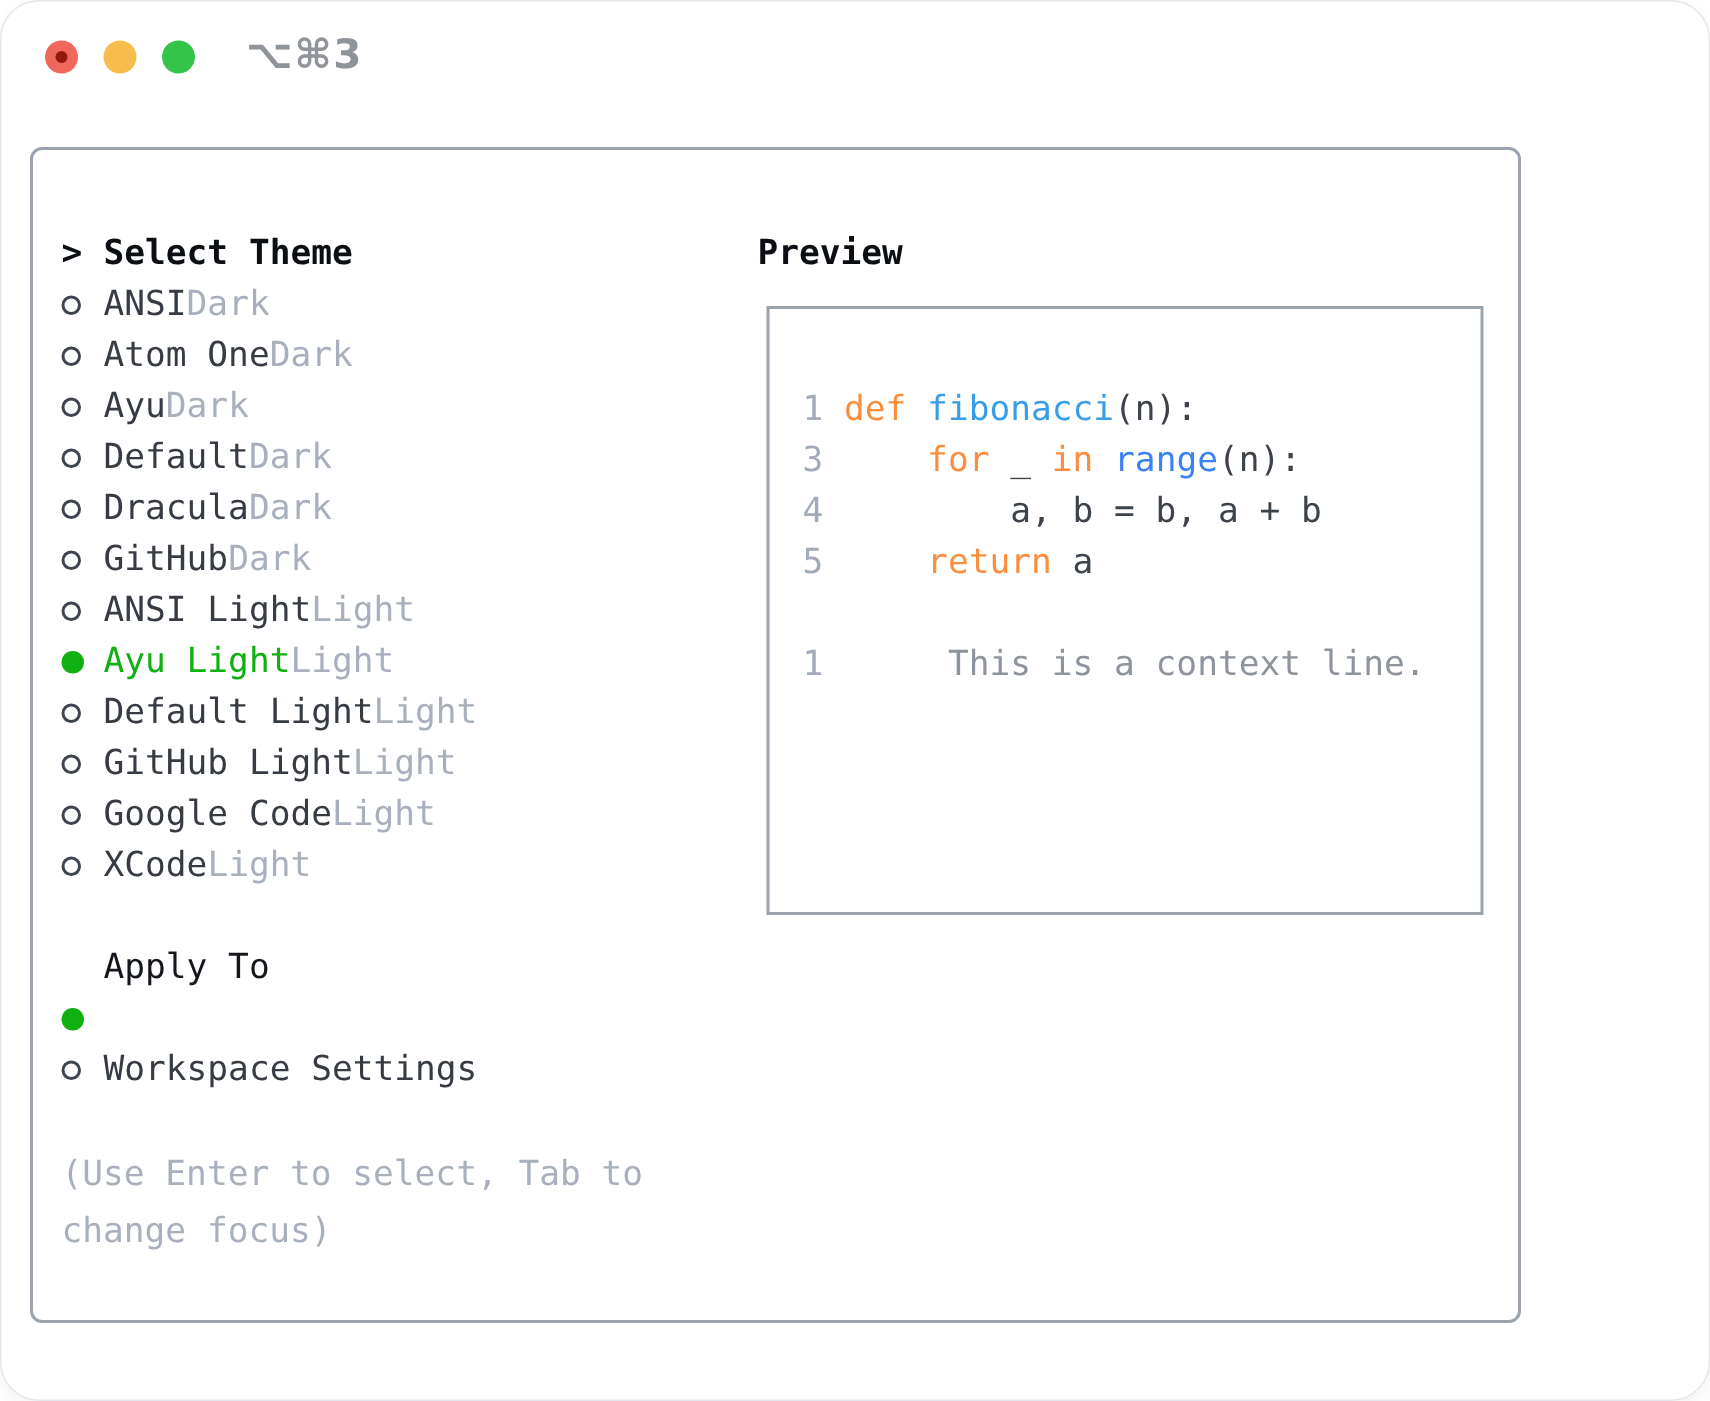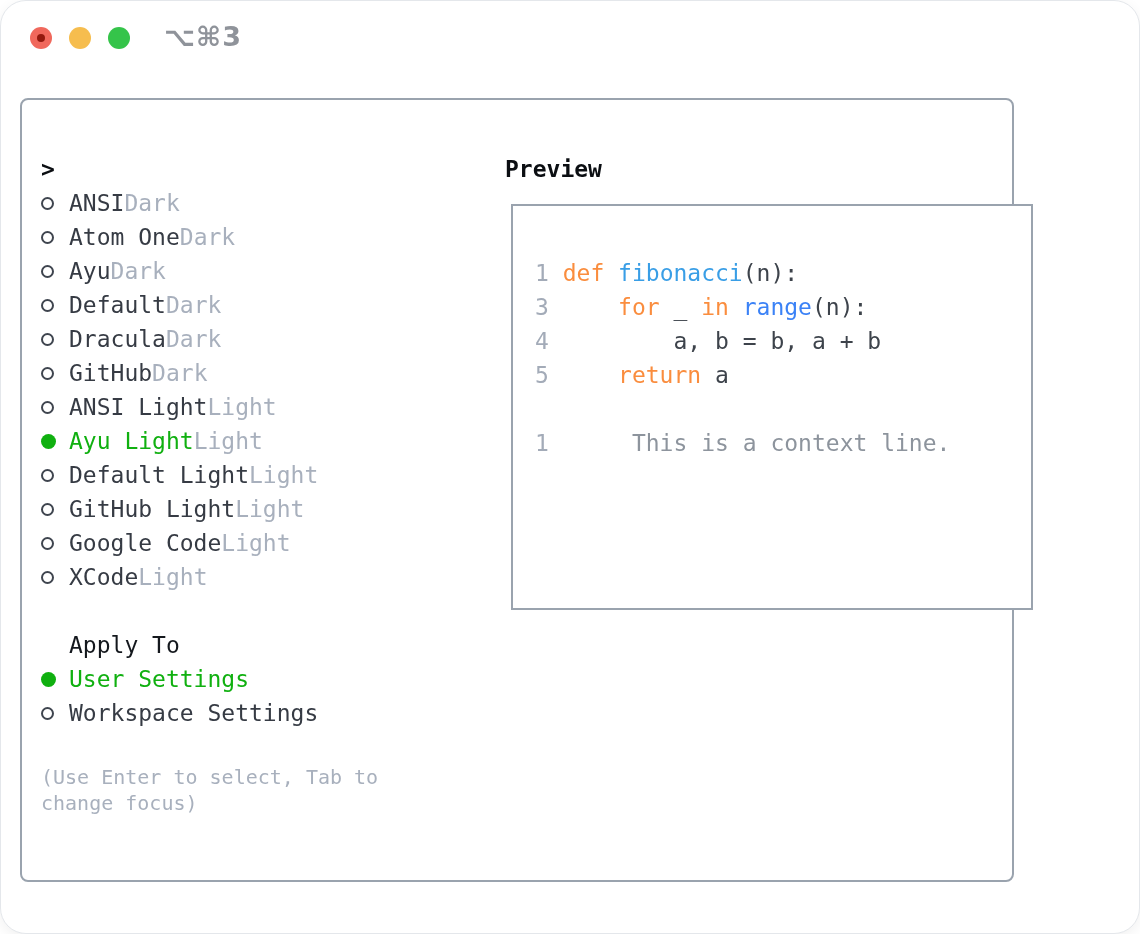--- a/index.html
+++ b/index.html
@@ -38,28 +38,28 @@
   .marker { width:28px; display:flex; align-items:center; flex:none; }
   .ring { width:13px; height:13px; border:2.5px solid #3f454f; border-radius:50%; }
   .dot  { width:15px; height:15px; border-radius:50%; background:#10b010; }
   .prefix { font-weight:bold; color:#0b0e12; }
   .hdr { font-weight:bold; color:#0b0e12; }
   .subhdr { color:#14181d; }
   .name {}
   .name.sel { color:#10b010; }
   .suffix { color:#a8b0bd; }
   .spacer { height:34px; }
-  .hint { width:420px; font-size:20px; line-height:26px; color:#a8b0bd; }
+  .hint { width:420px; font-size:23px; line-height:38px; color:#a8b0bd; }
   
   .preview-title {
     position:absolute; left:483px; top:52px; height:34px; line-height:34px;
     font-size:23px; font-weight:bold; color:#0b0e12;text-align:right;
   }
   .pbox {
-    position:absolute; left:489px; top:104px; width:522px; height:406px;
+    position:absolute; left:489px; top:104px; width:478px; height:406px;
     border:2px solid #9aa3ae; background:#fff; padding:50px 0 0 22px;
   }
   .pline { height:34px; line-height:34px; font-size:23px; white-space:pre; }
   .pline span { white-space:pre; }
   .num { display:inline-block; width:2ch; color:#a3abb8; }
   .tk-keyword  { color:#fa8d3e; }
   .tk-function { color:#399ee6; }
   .tk-number   { color:#a37acc; }
   .tk-call     { color:#3b82f6; }
   .tk-plain    { color:#3d434b; }
@@ -77,20 +77,21 @@
     <div class="light yellow"></div>
     <div class="light green"></div>
   </div>
   <div class="win-title">⌥⌘3</div>
 
   <div class="panel">
 
     <div class="left-list">
       <div class="row">
         <span class="marker prefix">&gt;</span>
+        <span class="hdr">Select Theme</span>
       </div>
 
       <div id="theme-rows">
           <div class="row">
             <span class="marker">
               <i class="ring"></i>
             </span>
             <span class="name">ANSI</span> 
             <span class="suffix">Dark</span>
           </div>
@@ -178,21 +179,20 @@
       <div class="row">
         <span class="marker"></span>
         <span class="subhdr">Apply To</span>
       </div>
 
       <div id="apply-rows">
           <div class="row">
             <span class="marker">
               <i class="dot"></i>
             </span>
-            <span class="name sel">User Settings</span>
           </div>
           <div class="row">
             <span class="marker">
               <i class="ring"></i>
             </span>
             <span class="name">Workspace Settings</span>
           </div>
         </div>
 
       <div class="spacer"></div>

